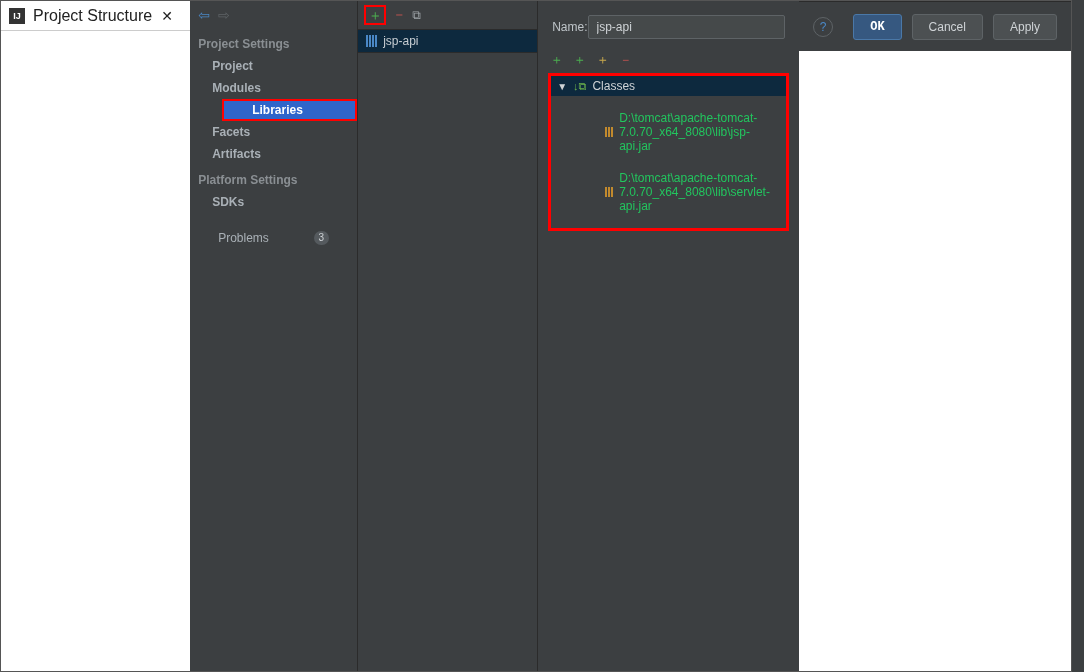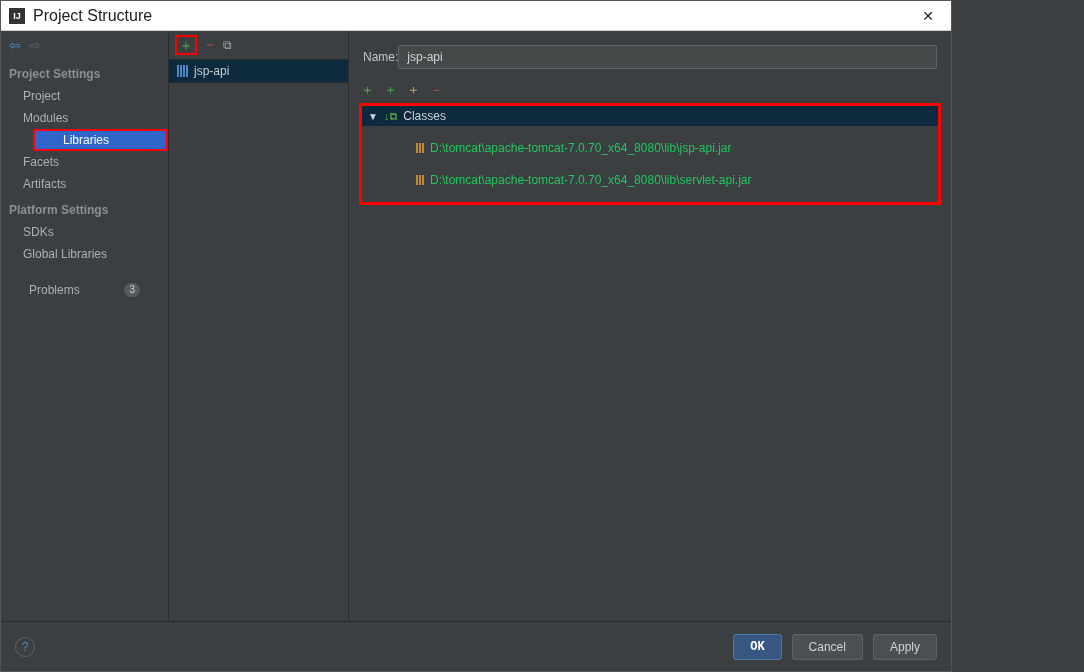--- a/index.html
+++ b/index.html
@@ -1,33 +1,33 @@
 <!DOCTYPE html>
 <html><head>
 <meta charset="utf-8">
 <style>
 * { box-sizing: border-box; margin: 0; padding: 0; font-family: "Segoe UI", Arial, sans-serif; font-size: 12px; }
 html, body { width: 1084px; height: 672px; background: #3c3f41; overflow: hidden; }
 
-.window { width: 952px; height: 672px; background: #fff; display: flex; flex-direction: column; border: 1px solid #555; }
+.window { width: 1072px; height: 672px; background: #fff; display: flex; flex-direction: row; border: 1px solid #555; }
 
 .titlebar { height: 30px; background: #fff; display: flex; align-items: center; padding: 0 8px; border-bottom: 1px solid #ccc; }
 .titlebar .app-icon { width: 16px; height: 16px; background: #333; margin-right: 8px; display: inline-flex; align-items: center; justify-content: center; color: #fff; font-size: 9px; font-weight: bold; }
 .titlebar .title { flex: 1; color: #222; font-size: 16px; }
 .titlebar .close-x { width: 30px; text-align: center; color: #222; font-size: 14px; cursor: pointer; }
 
 .body { flex: 1; display: flex; background: #3c3f41; }
 
 .sidebar { width: 168px; background: #3c3f41; border-right: 1px solid #2b2b2b; display: flex; flex-direction: column; }
 .sidebar-toolbar { height: 28px; display: flex; align-items: center; padding: 0 8px; gap: 8px; }
 .nav-arrow { color: #4a88c7; font-size: 14px; cursor: pointer; }
 .nav-arrow.dim { color: #5e6366; }
 
 .section-header { padding: 8px 8px 4px; color: #8a8f93; font-size: 12px; font-weight: bold; }
-.nav-item { padding: 4px 10px 4px 22px; color: #a9b0b6; cursor: pointer; }
+.nav-item { padding: 4px 10px 4px 22px; color: #a9b0b6; cursor: pointer; font-weight: bold; }
 .nav-item.selected { background: #2f65ca; color: #ffffff; border: 2px solid #ff0000; padding: 2px 8px 2px 28px; margin-left: 32px; }
 .sidebar-spacer { height: 14px; }
 .problems-row { display: flex; align-items: center; justify-content: space-between; padding: 4px 28px; color: #a9b0b6; cursor: pointer; }
 .problems-badge { background: #555a5e; color: #cfd3d6; border-radius: 8px; padding: 0 5px; font-size: 10px; line-height: 14px; min-width: 14px; text-align: center; }
 
 .middle-pane { width: 180px; background: #3c3f41; border-right: 1px solid #2b2b2b; display: flex; flex-direction: column; }
 .middle-toolbar { height: 28px; display: flex; align-items: center; padding: 0 6px; gap: 6px; }
 .tb-plus { color: #4caf50; font-size: 14px; border: 2px solid #ff0000; padding: 1px 2px; cursor: pointer; line-height: 14px; }
 .tb-minus { color: #c75450; font-size: 14px; cursor: pointer; }
 .tb-copy { color: #a0a6aa; font-size: 12px; cursor: pointer; }
@@ -82,21 +82,20 @@
 
       <div class="section-header">Project Settings</div>
       <div class="nav-item">Project</div>
       <div class="nav-item">Modules</div>
       <div class="nav-item selected">Libraries</div>
       <div class="nav-item">Facets</div>
       <div class="nav-item">Artifacts</div>
 
       <div class="section-header">Platform Settings</div>
       <div class="nav-item">SDKs</div>
-      <div class="nav-item">Global Libraries</div>
 
       <div class="sidebar-spacer"></div>
       <div class="problems-row">
         <span>Problems</span>
         <span class="problems-badge">3</span>
       </div>
     </div>
 
     <div class="middle-pane">
       <div class="middle-toolbar">

